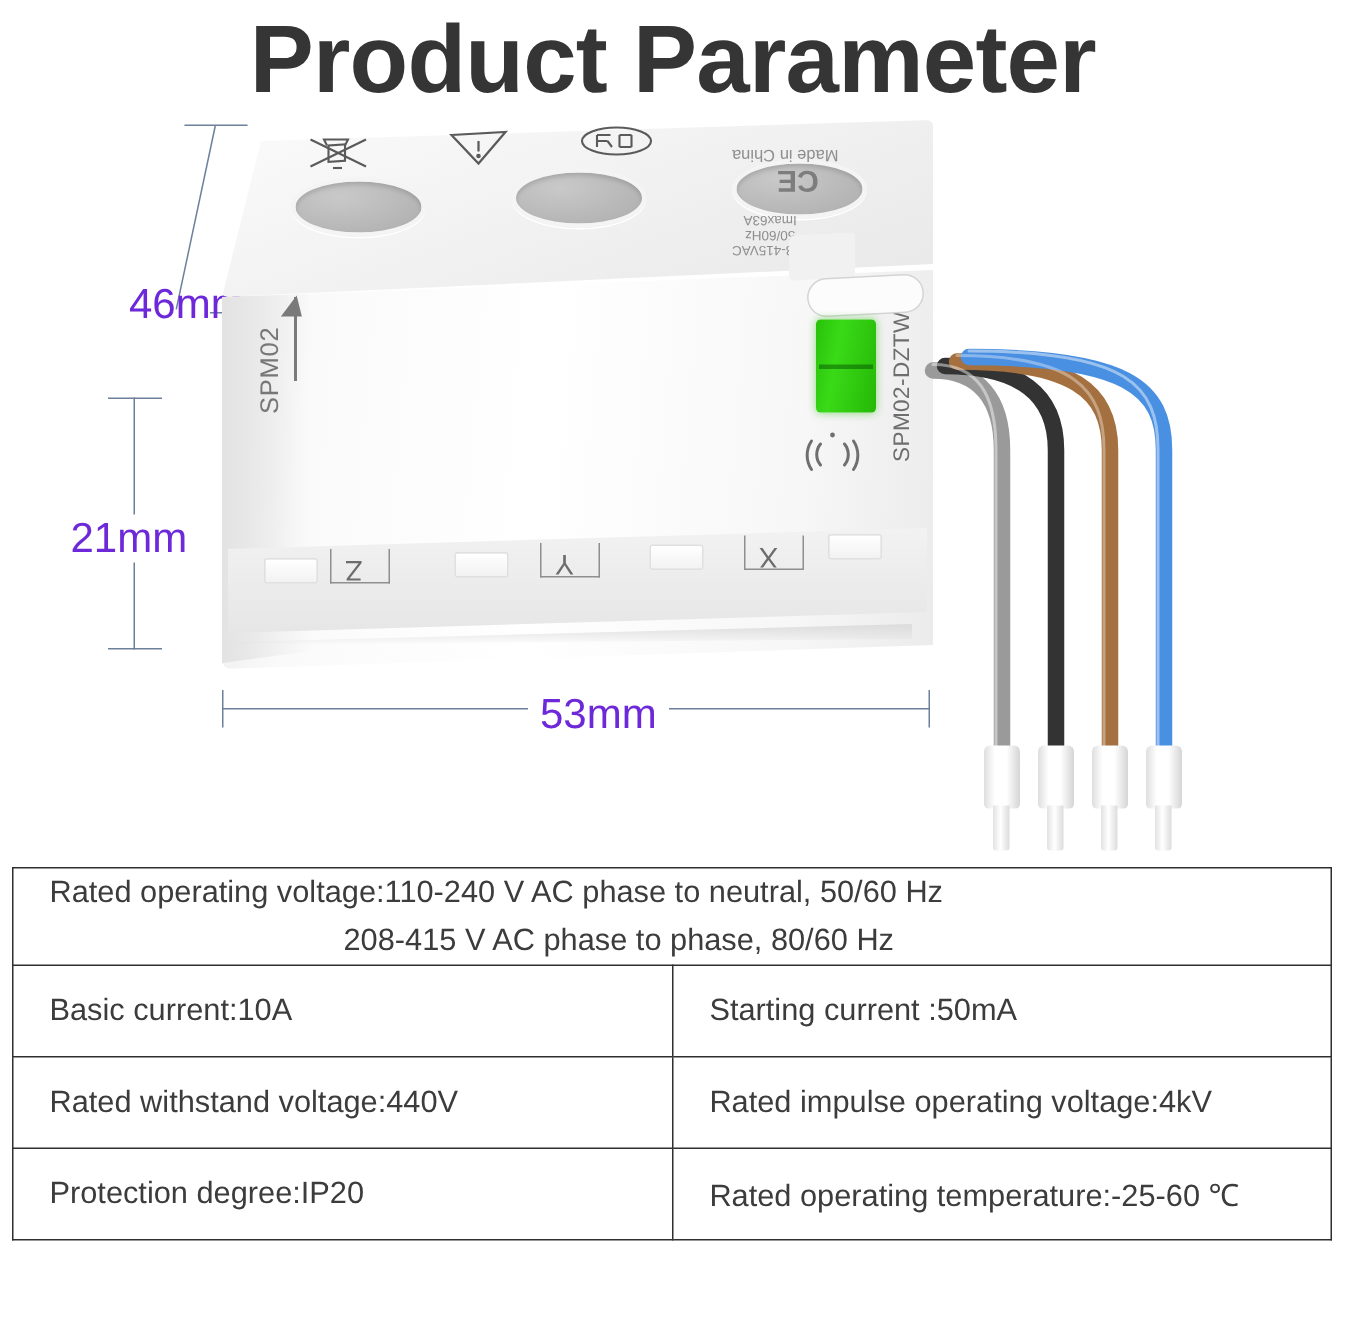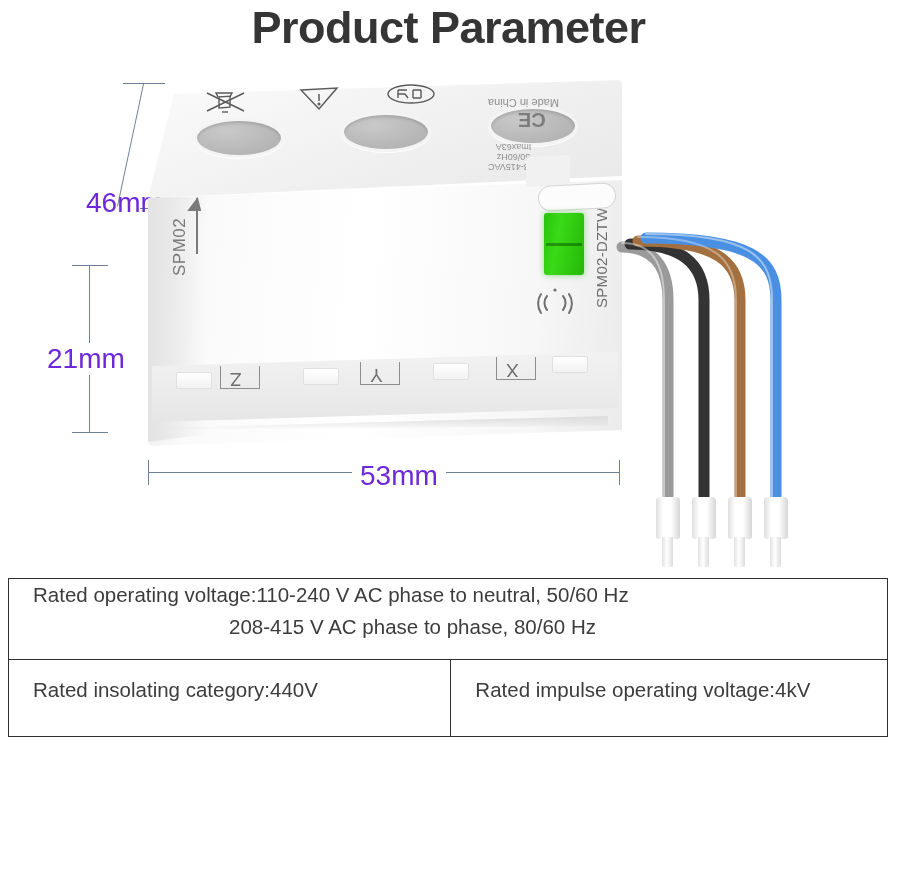--- a/index.html
+++ b/index.html
@@ -16,21 +16,21 @@
     color: #3a3a3a;
   }
 
   
   #page-title {
     position: absolute;
     top: 2px;
     left: 0;
     width: 897px;
     text-align: center;
-    font-size: 45px;
+    font-size: 64px;
     font-weight: bold;
     color: #353535;
     letter-spacing: -0.5px;
     font-family: "Liberation Sans", sans-serif;
   }
 
   
   #product-figure {
     position: absolute;
     top: 60px;
@@ -338,21 +338,21 @@
     left: 8px;
     top: 578px;
     width: 880px;
     border-collapse: collapse;
     font-family: "Liberation Sans", sans-serif;
   }
   #spec-table td {
     border: 1.5px solid #2f2f2f;
     font-size: 20.5px;
     color: #3c3c3c;
-    padding: 0 0 16px 24px;
+    padding: 0 0 0 24px;
     height: 60px;
     vertical-align: middle;
   }
   td.cell-left { width: 442px; }
   td.cell-right { width: 438px; padding-left: 30px; }
   td.cell-span {
     padding: 14px 0 14px 24px;
     line-height: 32px;
     height: auto;
   }
@@ -492,17 +492,25 @@
 
 <table id="spec-table">
   <tbody>
     <tr>
       <td class="cell-span" colspan="2">
         <span>Rated operating voltage:110-240 V AC phase to neutral, 50/60 Hz</span>
         <span class="voltage-line2">208-415 V AC phase to phase, 80/60 Hz</span>
       </td>
     </tr>
     <tr>
-      <td class="cell-left">Rated insolating category:440V</td>
+      <td class="cell-left">Basic current:10A</td>
+      <td class="cell-right">Starting current :50mA</td>
+    </tr>
+    <tr>
+      <td class="cell-left">Rated withstand voltage:440V</td>
       <td class="cell-right">Rated impulse operating voltage:4kV</td>
+    </tr>
+    <tr>
+      <td class="cell-left">Protection degree:IP20</td>
+      <td class="cell-right">Rated operating temperature:-25-60 ℃</td>
     </tr>
   </tbody>
 </table>
 
 </body></html>

